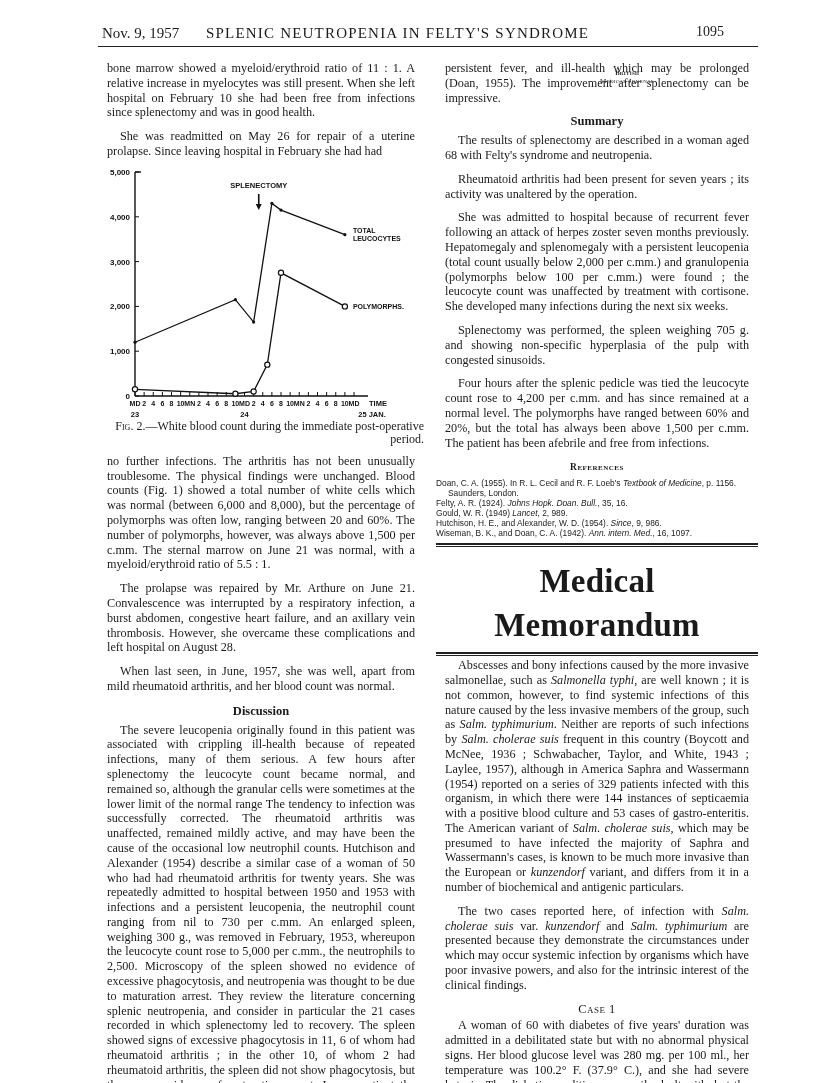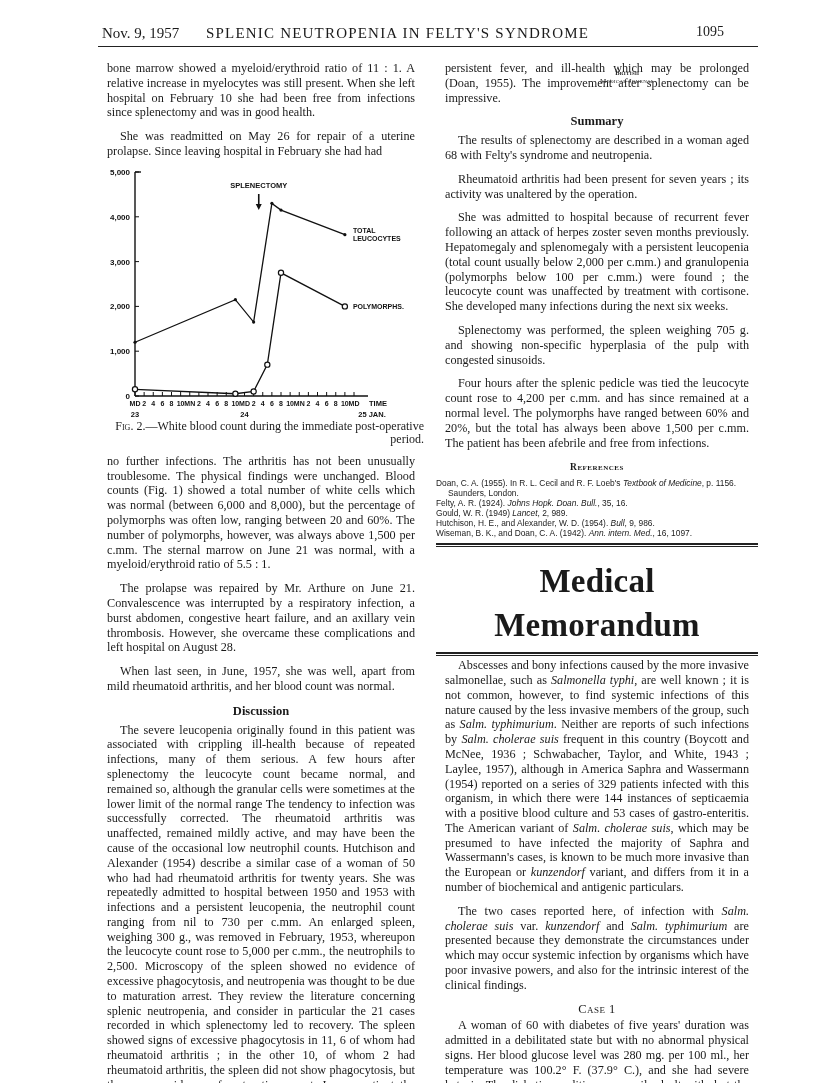--- a/index.html
+++ b/index.html
@@ -173,21 +173,21 @@
     <p class="ind">Rheumatoid arthritis had been present for seven years ; its activity was unaltered by the operation.</p>
     <p class="ind">She was admitted to hospital because of recurrent fever following an attack of herpes zoster seven months previously. Hepatomegaly and splenomegaly with a persistent leucopenia (total count usually below 2,000 per c.mm.) and granulopenia (polymorphs below 100 per c.mm.) were found ; the leucocyte count was unaffected by treatment with cortisone. She developed many infections during the next six weeks.</p>
     <p class="ind">Splenectomy was performed, the spleen weighing 705 g. and showing non-specific hyperplasia of the pulp with congested sinusoids.</p>
     <p class="ind">Four hours after the splenic pedicle was tied the leucocyte count rose to 4,200 per c.mm. and has since remained at a normal level. The polymorphs have ranged between 60% and 20%, but the total has always been above 1,500 per c.mm. The patient has been afebrile and free from infections.</p>
 
     <div class="refs-title">References</div>
     <div id="refs">
         <div class="ref"><span>Doan, C. A. (1955). In R. L. Cecil and R. F. Loeb's </span><i>Textbook of Medicine</i><span>, p. 1156. Saunders, London.</span></div>
         <div class="ref"><span>Felty, A. R. (1924). </span><i>Johns Hopk. Doan. Bull.</i><span>, 35, 16.</span></div>
         <div class="ref"><span>Gould, W. R. (1949) </span><i>Lancet</i><span>, 2, 989.</span></div>
-        <div class="ref"><span>Hutchison, H. E., and Alexander, W. D. (1954). </span><i>Bull</i><span>, 9, 986.</span></div>
+        <div class="ref"><span>Hutchison, H. E., and Alexander, W. D. (1954). </span><i>Since</i><span>, 9, 986.</span></div>
         <div class="ref"><span>Wiseman, B. K., and Doan, C. A. (1942). </span><i>Ann. intern. Med.</i><span>, 16, 1097.</span></div>
       </div>
     <div class="rule-double"></div>
 
     <div class="memo-title">Medical Memorandum</div>
     <div class="rule-double2"></div>
 
     <p class="ind"><span>Abscesses and bony infections caused by the more invasive salmonellae, such as </span><i>Salmonella typhi</i><span>, are well known ; it is not common, however, to find systemic infections of this nature caused by the less invasive members of the group, such as </span><i>Salm. typhimurium</i><span>. Neither are reports of such infections by </span><i>Salm. cholerae suis</i><span> frequent in this country (Boycott and McNee, 1936 ; Schwabacher, Taylor, and White, 1943 ; Laylee, 1957), although in America Saphra and Wassermann (1954) reported on a series of 329 patients infected with this organism, in which there were 144 instances of septicaemia with a positive blood culture and 53 cases of gastro-enteritis. The American variant of </span><i>Salm. cholerae suis</i><span>, which may be presumed to have infected the majority of Saphra and Wassermann's cases, is known to be much more invasive than the European or </span><i>kunzendorf</i><span> variant, and differs from it in a number of biochemical and antigenic particulars.</span></p>
     <p class="ind"><span>The two cases reported here, of infection with </span><i>Salm. cholerae suis</i><span> var. </span><i>kunzendorf</i><span> and </span><i>Salm. typhimurium</i><span> are presented because they demonstrate the circumstances under which may occur systemic infection by organisms which have poor invasive powers, and also for the intrinsic interest of the clinical findings.</span></p>
     <div class="case">Case 1</div>

